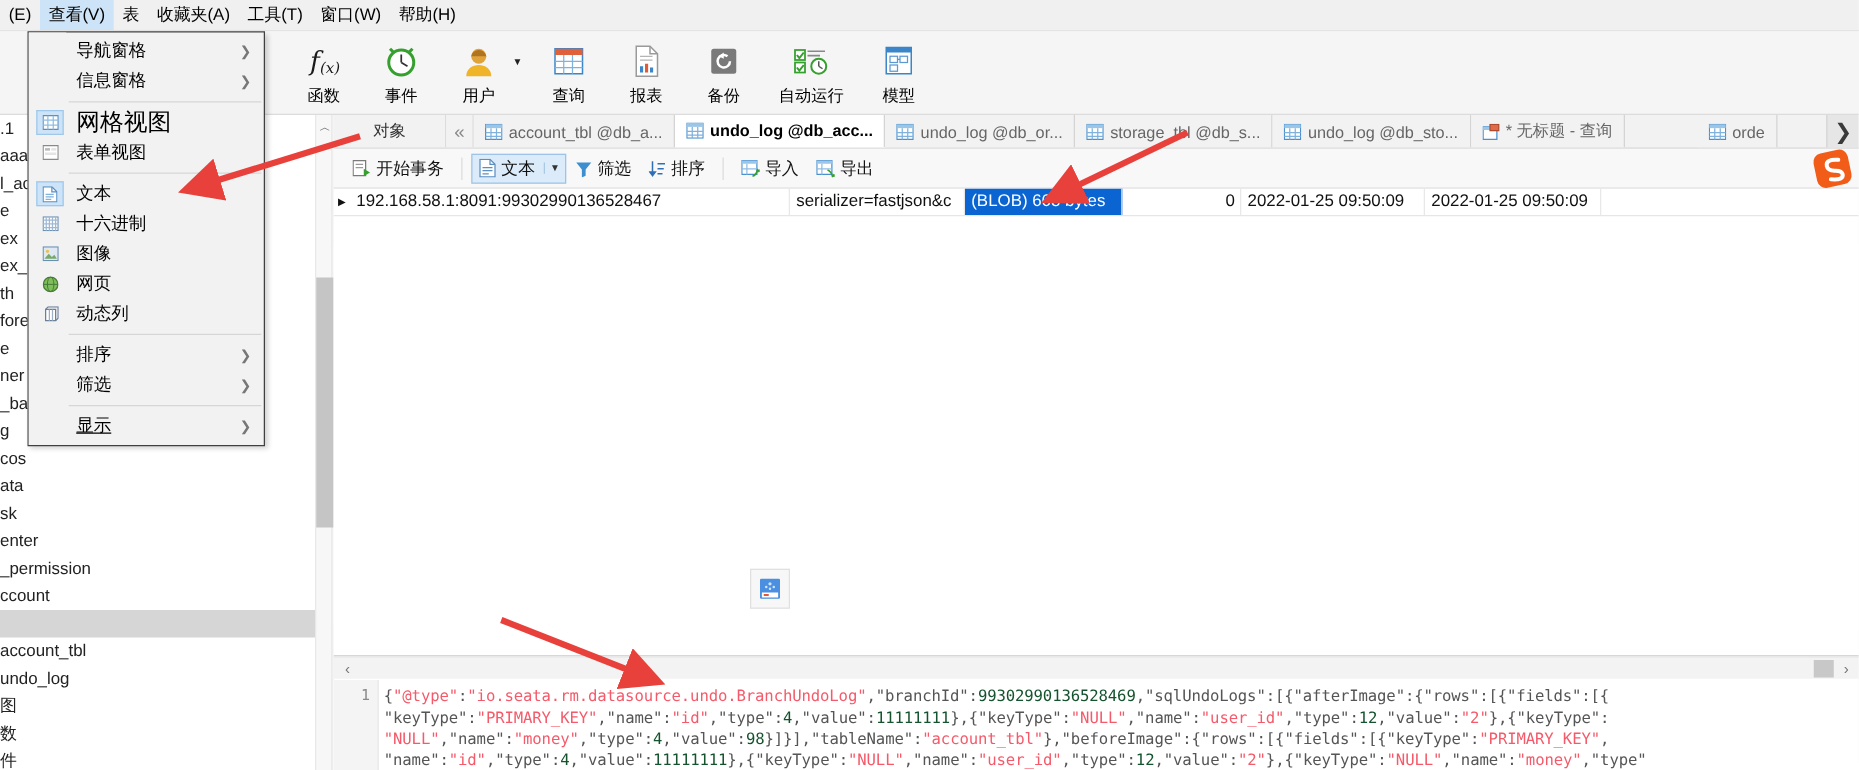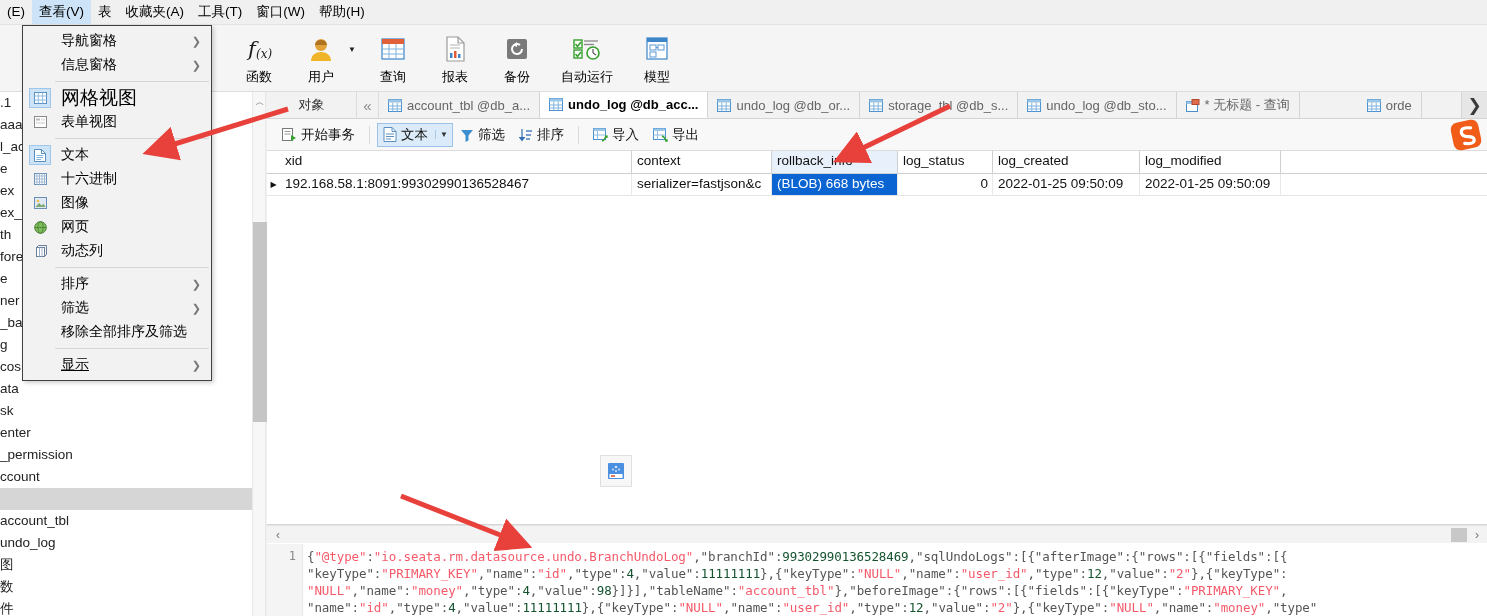--- a/index.html
+++ b/index.html
@@ -196,20 +196,32 @@
     <div class="tbitem">
       <div class="ic">
         <svg width="34" height="30" viewBox="0 0 34 30">
           <text x="6" y="22" font-family="DejaVu Serif, serif" font-style="italic" font-size="21" fill="#1a1a1a">f</text>
           <text x="14" y="24" font-family="DejaVu Serif, serif" font-style="italic" font-size="12" fill="#1a1a1a">(x)</text>
         </svg>
       </div>
       <div class="lb">函数</div>
     </div>
 
+    <div class="tbitem">
+      <div class="ic">
+        <svg width="30" height="30" viewBox="0 0 30 30">
+          <circle cx="15" cy="16" r="10" fill="#fff" stroke="#35a02e" stroke-width="2.4"></circle>
+          <line x1="15" y1="16" x2="15" y2="9.5" stroke="#333" stroke-width="1.4"></line>
+          <line x1="15" y1="16" x2="20" y2="19" stroke="#333" stroke-width="1.4"></line>
+          <line x1="6" y1="5" x2="9.5" y2="8.5" stroke="#35a02e" stroke-width="2.4"></line>
+          <line x1="24" y1="5" x2="20.5" y2="8.5" stroke="#35a02e" stroke-width="2.4"></line>
+        </svg>
+      </div>
+      <div class="lb">事件</div>
+    </div>
 
     <div class="tbitem" style="position:relative">
       <div class="ic">
         <svg width="28" height="30" viewBox="0 0 28 30">
           <circle cx="14" cy="11" r="6" fill="#e0a33a"></circle>
           <path d="M14 6 a6 6 0 0 1 6 5 h-12 a6 6 0 0 1 6 -5z" fill="#b07320"></path>
           <path d="M4 27 c0-6 5-9 10-9 s10 3 10 9z" fill="#f0b429"></path>
         </svg>
       </div>
       <span style="position:absolute;right:-4px;top:20px;font-size:8px;color:#222">▼</span>
@@ -492,29 +504,20 @@
         <rect x="0.5" y="0.5" width="12" height="2.5" fill="#9cc6e8"></rect>
         <line x1="4.5" y1="3" x2="4.5" y2="11.5" stroke="#8fbde3"></line>
         <line x1="0.5" y1="7" x2="12.5" y2="7" stroke="#8fbde3"></line>
         <path d="M9 8 q3 1 4 5 l1.5-1.5 M13 13 l1.8-0.2" fill="none" stroke="#35a02e" stroke-width="1.4"></path>
       </svg>
       <span>导出</span>
     </div>
   </div>
 
   <div class="grid">
-    <div class="gridhead">
-      <div class="rowmark"></div>
-      <div class="gh" style="width:352px">xid</div>
-      <div class="gh" style="width:140px">context</div>
-      <div class="gh hl" style="width:126px">rollback_info</div>
-      <div class="gh" style="width:95px">log_status</div>
-      <div class="gh" style="width:147px">log_created</div>
-      <div class="gh" style="width:141px">log_modified</div>
-    </div>
     <div class="gridrow">
       <div class="rowmark">▶</div>
       <div class="gc" style="width:352px">192.168.58.1:8091:99302990136528467</div>
       <div class="gc" style="width:140px">serializer=fastjson&amp;c</div>
       <div class="gc sel" style="width:126px">(BLOB) 668 bytes</div>
       <div class="gc num" style="width:95px">0</div>
       <div class="gc" style="width:147px">2022-01-25 09:50:09</div>
       <div class="gc" style="width:141px">2022-01-25 09:50:09</div>
     </div>
 
@@ -652,23 +655,20 @@
     <div style="height:1px;background:#d6d6d6;margin:4px 2px 4px 32px;"></div>
 
     <div style="position:relative;display:flex;align-items:center;height:24px;padding-left:38px;font-size:14px;">
       <span>排序</span>
       <span style="position:absolute;right:10px;color:#777;font-size:11px;">❯</span>
     </div>
     <div style="position:relative;display:flex;align-items:center;height:24px;padding-left:38px;font-size:14px;">
       <span>筛选</span>
       <span style="position:absolute;right:10px;color:#777;font-size:11px;">❯</span>
     </div>
-    <div style="position:relative;display:flex;align-items:center;height:24px;padding-left:38px;font-size:14px;">
-      <span>移除全部排序及筛选</span>
-    </div>
     <div style="height:1px;background:#d6d6d6;margin:4px 2px 4px 32px;"></div>
 
     <div style="position:relative;display:flex;align-items:center;height:24px;padding-left:38px;font-size:14px;">
       <span style="text-decoration:underline">显示</span>
       <span style="position:absolute;right:10px;color:#777;font-size:11px;">❯</span>
     </div>
   </div>
 
   <svg class="arrow" style="left:128px; top:95px; width:165px; height:90px;">
     <defs>

